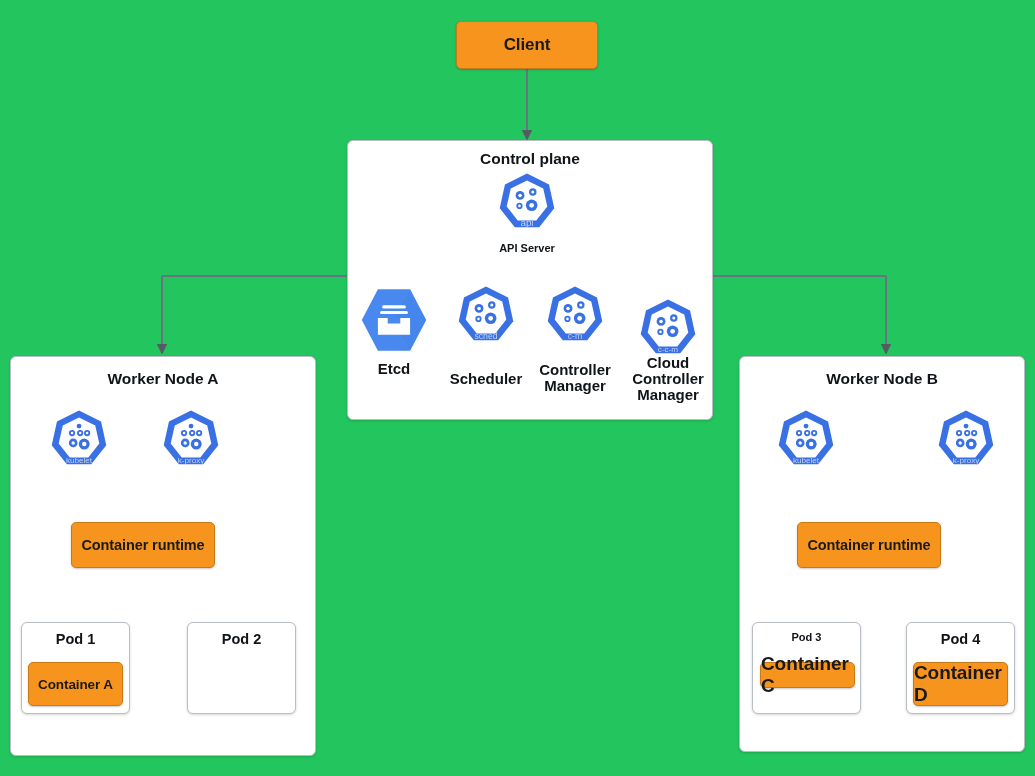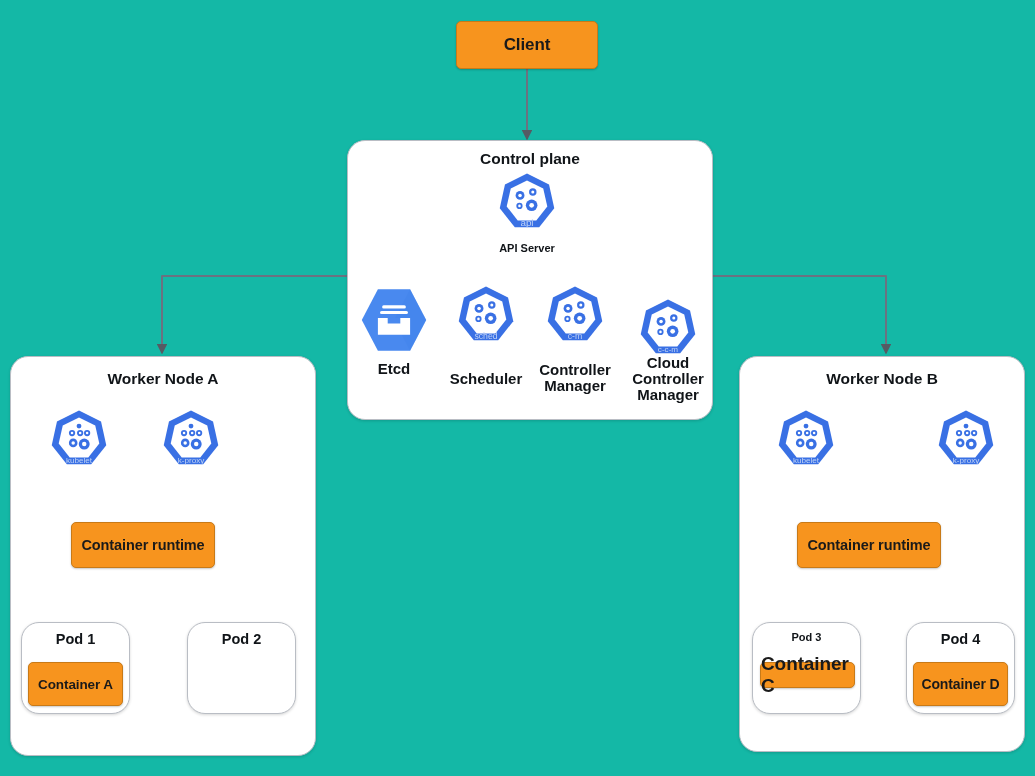--- a/index.html
+++ b/index.html
@@ -5,21 +5,21 @@
 <style>
   html, body {
     margin: 0;
     padding: 0;
     background: #ffffff;
   }
   #canvas {
     position: relative;
     width: 1035px;
     height: 776px;
-    background: #14b8a6;
+    background: #22c55e;
     font-family: "Liberation Sans", "DejaVu Sans", sans-serif;
     overflow: hidden;
   }
   svg.edges {
     position: absolute;
     left: 0;
     top: 0;
     width: 1035px;
     height: 776px;
     pointer-events: none;
@@ -38,21 +38,21 @@
     align-items: center;
     justify-content: center;
     color: #1a1a1a;
     font-weight: bold;
     letter-spacing: -0.1px;
   }
   
   .white-box {
     background: #ffffff;
     border: 1px solid #B9BDC4;
-    border-radius: 18px;
+    border-radius: 6px;
     box-shadow: 0 1px 3px rgba(0,0,0,0.16);
   }
   .box-title {
     position: absolute;
     left: 0;
     right: 0;
     text-align: center;
     font-weight: bold;
     color: #101418;
   }
@@ -325,17 +325,17 @@
   <div class="node white-box" style="left:752px; top:622px; width:109px; height:92px;">
     <div class="box-title" style="top:8px; font-size:11px;">Pod 3</div>
   </div>
   <div class="node orange-box" style="left:760px; top:662px; width:95px; height:26px; font-size:19px;">
     <span>Container C</span>
   </div>
 
   <div class="node white-box" style="left:906px; top:622px; width:109px; height:92px;">
     <div class="box-title" style="top:8px; font-size:14.5px;">Pod 4</div>
   </div>
-  <div class="node orange-box" style="left:913px; top:662px; width:95px; height:44px; font-size:14px;">
+  <div class="node orange-box" style="left:913px; top:662px; width:95px; height:44px; font-size:19px;">
     <span>Container D</span>
   </div>
 
 </div>
 
 </body></html>

